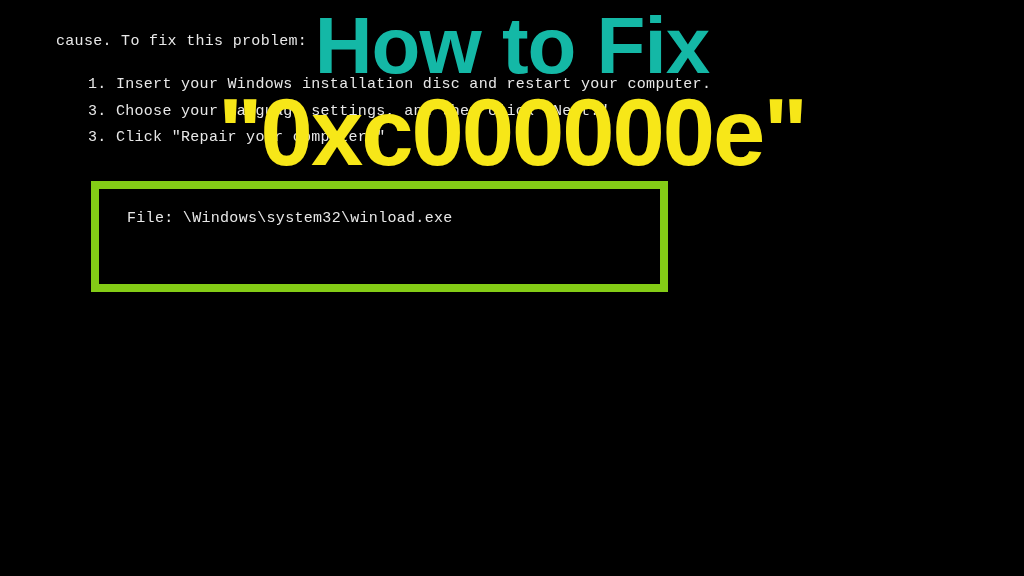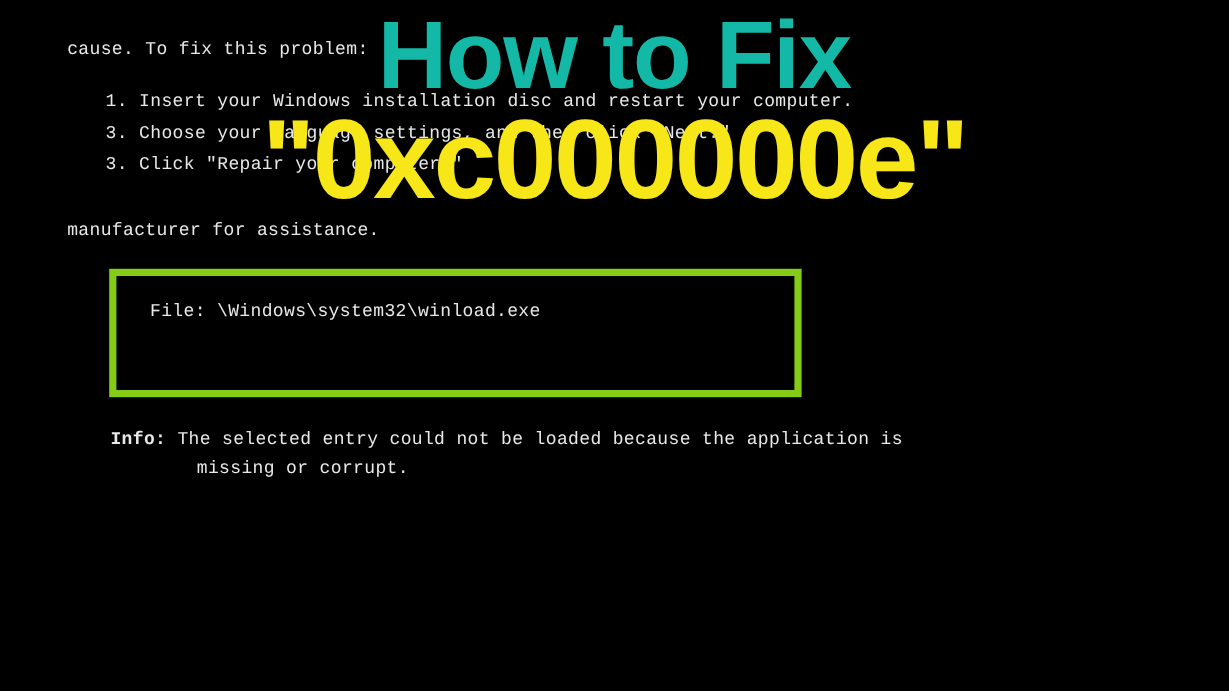--- a/index.html
+++ b/index.html
@@ -26,21 +26,21 @@
       margin-top: 18px;
       margin-left: 32px;
     }
     .steps div {
       margin-bottom: 2px;
     }
     .nodisk {
       margin-top: 30px;
     }
     .highlight-box {
-      border: 6px solid #84cc16;
+      border: 8px solid #84cc16;
       margin-top: 18px;
       margin-left: 35px;
       margin-right: 300px;
       padding: 18px 28px 24px 28px;
     }
     .highlight-box .file-line {
       margin-bottom: 28px;
     }
     .info-section {
       margin-top: 24px;
@@ -82,33 +82,25 @@
 <body>
 
 <div class="screen">
   <div>cause. To fix this problem:</div>
   <div class="steps">
     <div>1. Insert your Windows installation disc and restart your computer.</div>
     <div>3. Choose your language settings, and then click "Next."</div>
     <div>3. Click "Repair your computer."</div>
   </div>
   <div class="nodisk">
-    <div>manufacturer for assistance.</div>
   </div>
   <div class="highlight-box">
     <div class="file-line">
       <span>File:</span>
       <span>\Windows\system32\winload.exe</span>
     </div>
-  </div>
-  <div class="info-section">
-    <div>
-      <span class="info-label">Info:</span>
-      <span>The selected entry could not be loaded because the application is</span>
-    </div>
-    <div class="info-continue">missing or corrupt.</div>
   </div>
 </div>
 
 <div class="overlay">
   <div class="overlay-line1">How to Fix</div>
   <div class="overlay-line2">"0xc000000e"</div>
 </div>
 
 </body></html>

